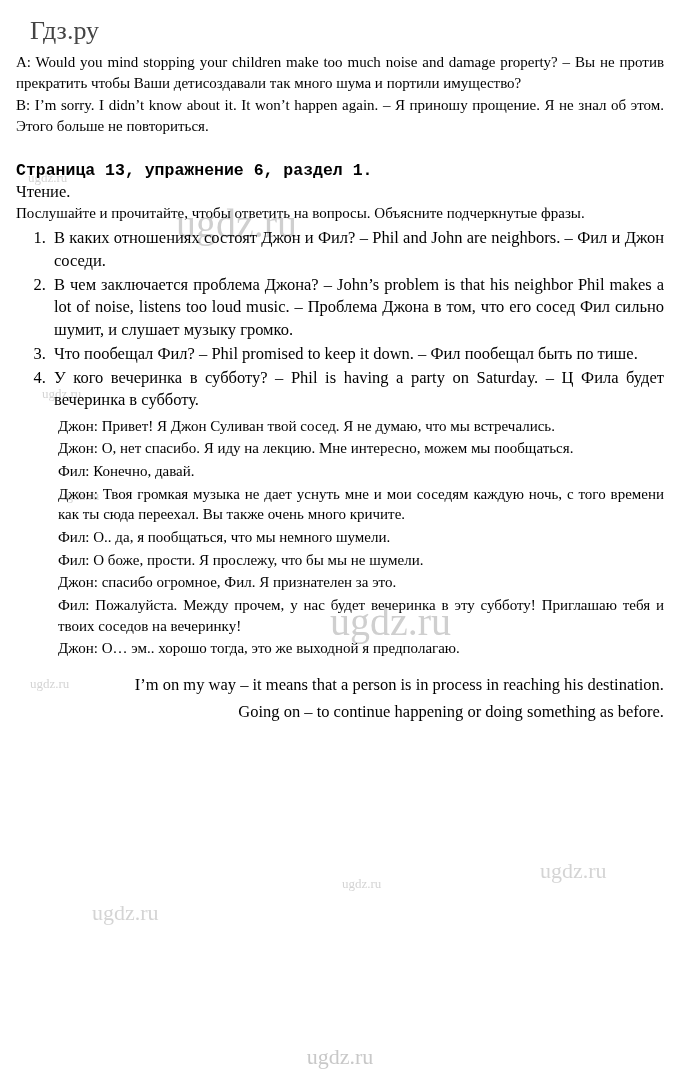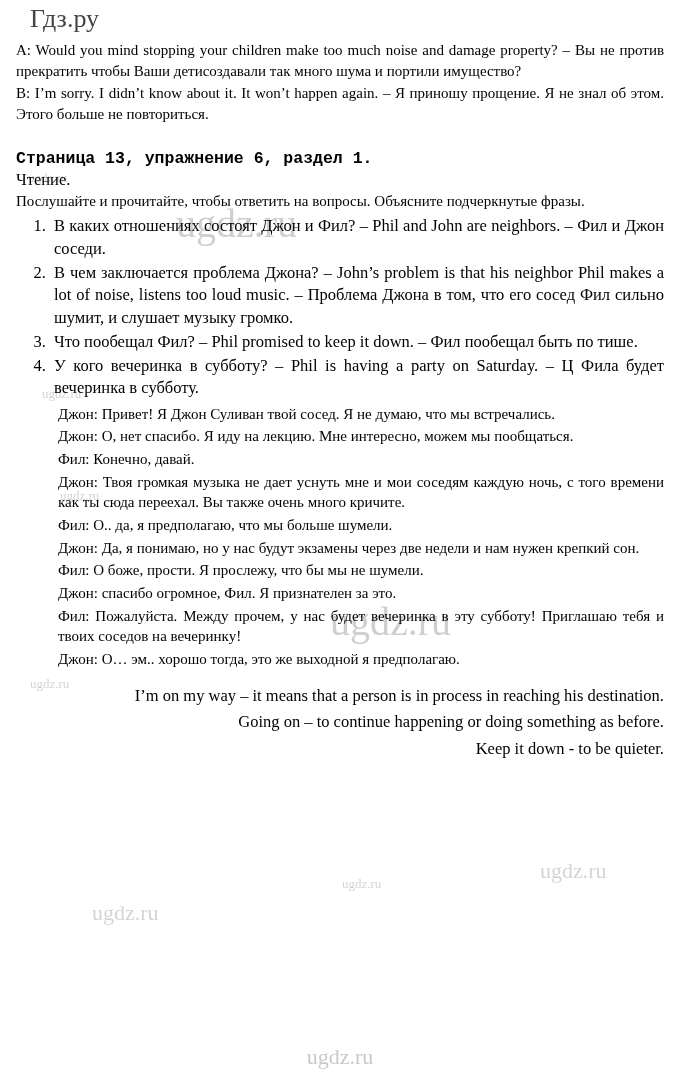--- a/index.html
+++ b/index.html
@@ -13,21 +13,21 @@
     font-family: "Liberation Serif", serif;
     color: #000000;
     position: relative;
     overflow: hidden;
   }
   .page {
     position: relative;
     width: 680px;
     height: 1078px;
     box-sizing: border-box;
-    padding: 0 16px;
+    padding: 12px 16px;
   }
   .site-header {
     font-family: "Liberation Serif", serif;
     font-size: 26px;
     color: #444444;
     padding: 4px 0 6px 14px;
     letter-spacing: 0px;
   }
   .para {
     font-size: 15px;
@@ -145,30 +145,28 @@
     <li>В чем заключается проблема Джона? – John’s problem is that his neighbor Phil makes a lot of noise, listens too loud music. – Проблема Джона в том, что его сосед Фил сильно шумит, и слушает музыку громко.</li>
     <li>Что пообещал Фил? – Phil promised to keep it down. – Фил пообещал быть по тише.</li>
     <li>У кого вечеринка в субботу? – Phil is having a party on Saturday. – Ц Фила будет вечеринка в субботу.</li>
   </ol>
 
   <div class="dialogue">
     <p class="para dialog">Джон: Привет! Я Джон Суливан твой сосед. Я не думаю, что мы встречались.</p>
     <p class="para dialog">Джон: О, нет спасибо. Я иду на лекцию. Мне интересно, можем мы пообщаться.</p>
     <p class="para dialog">Фил: Конечно, давай.</p>
     <p class="para dialog">Джон: Твоя громкая музыка не дает уснуть мне и мои соседям каждую ночь, с того времени как ты сюда переехал. Вы также очень много кричите.</p>
-    <p class="para dialog">Фил: О.. да, я предполагаю, что мы больше шумели.</p>
-    <p class="para dialog">Джон: Да, я понимаю, но у нас будут экзамены через две недели и нам нужен крепкий сон.</p>
+    <p class="para dialog">Фил: О.. да, я пообщаться, что мы немного шумели.</p>
     <p class="para dialog">Фил: О боже, прости. Я прослежу, что бы мы не шумели.</p>
     <p class="para dialog">Джон: спасибо огромное, Фил. Я признателен за это.</p>
     <p class="para dialog">Фил: Пожалуйста. Между прочем, у нас будет вечеринка в эту субботу! Приглашаю тебя и твоих соседов на вечеринку!</p>
     <p class="para dialog">Джон: О… эм.. хорошо тогда, это же выходной я предполагаю.</p>
   </div>
 
   <div class="spacer-md"></div>
 
   <div class="tail">
     <p>I’m on my way – it means that a person is in process in reaching his destination.</p>
     <p>Going on – to continue happening or doing something as before.</p>
-    <p>Keep it down - to be quieter.</p>
   </div>
 
   <div class="bottom-wm">ugdz.ru</div>
 </div>
 
 </body></html>

